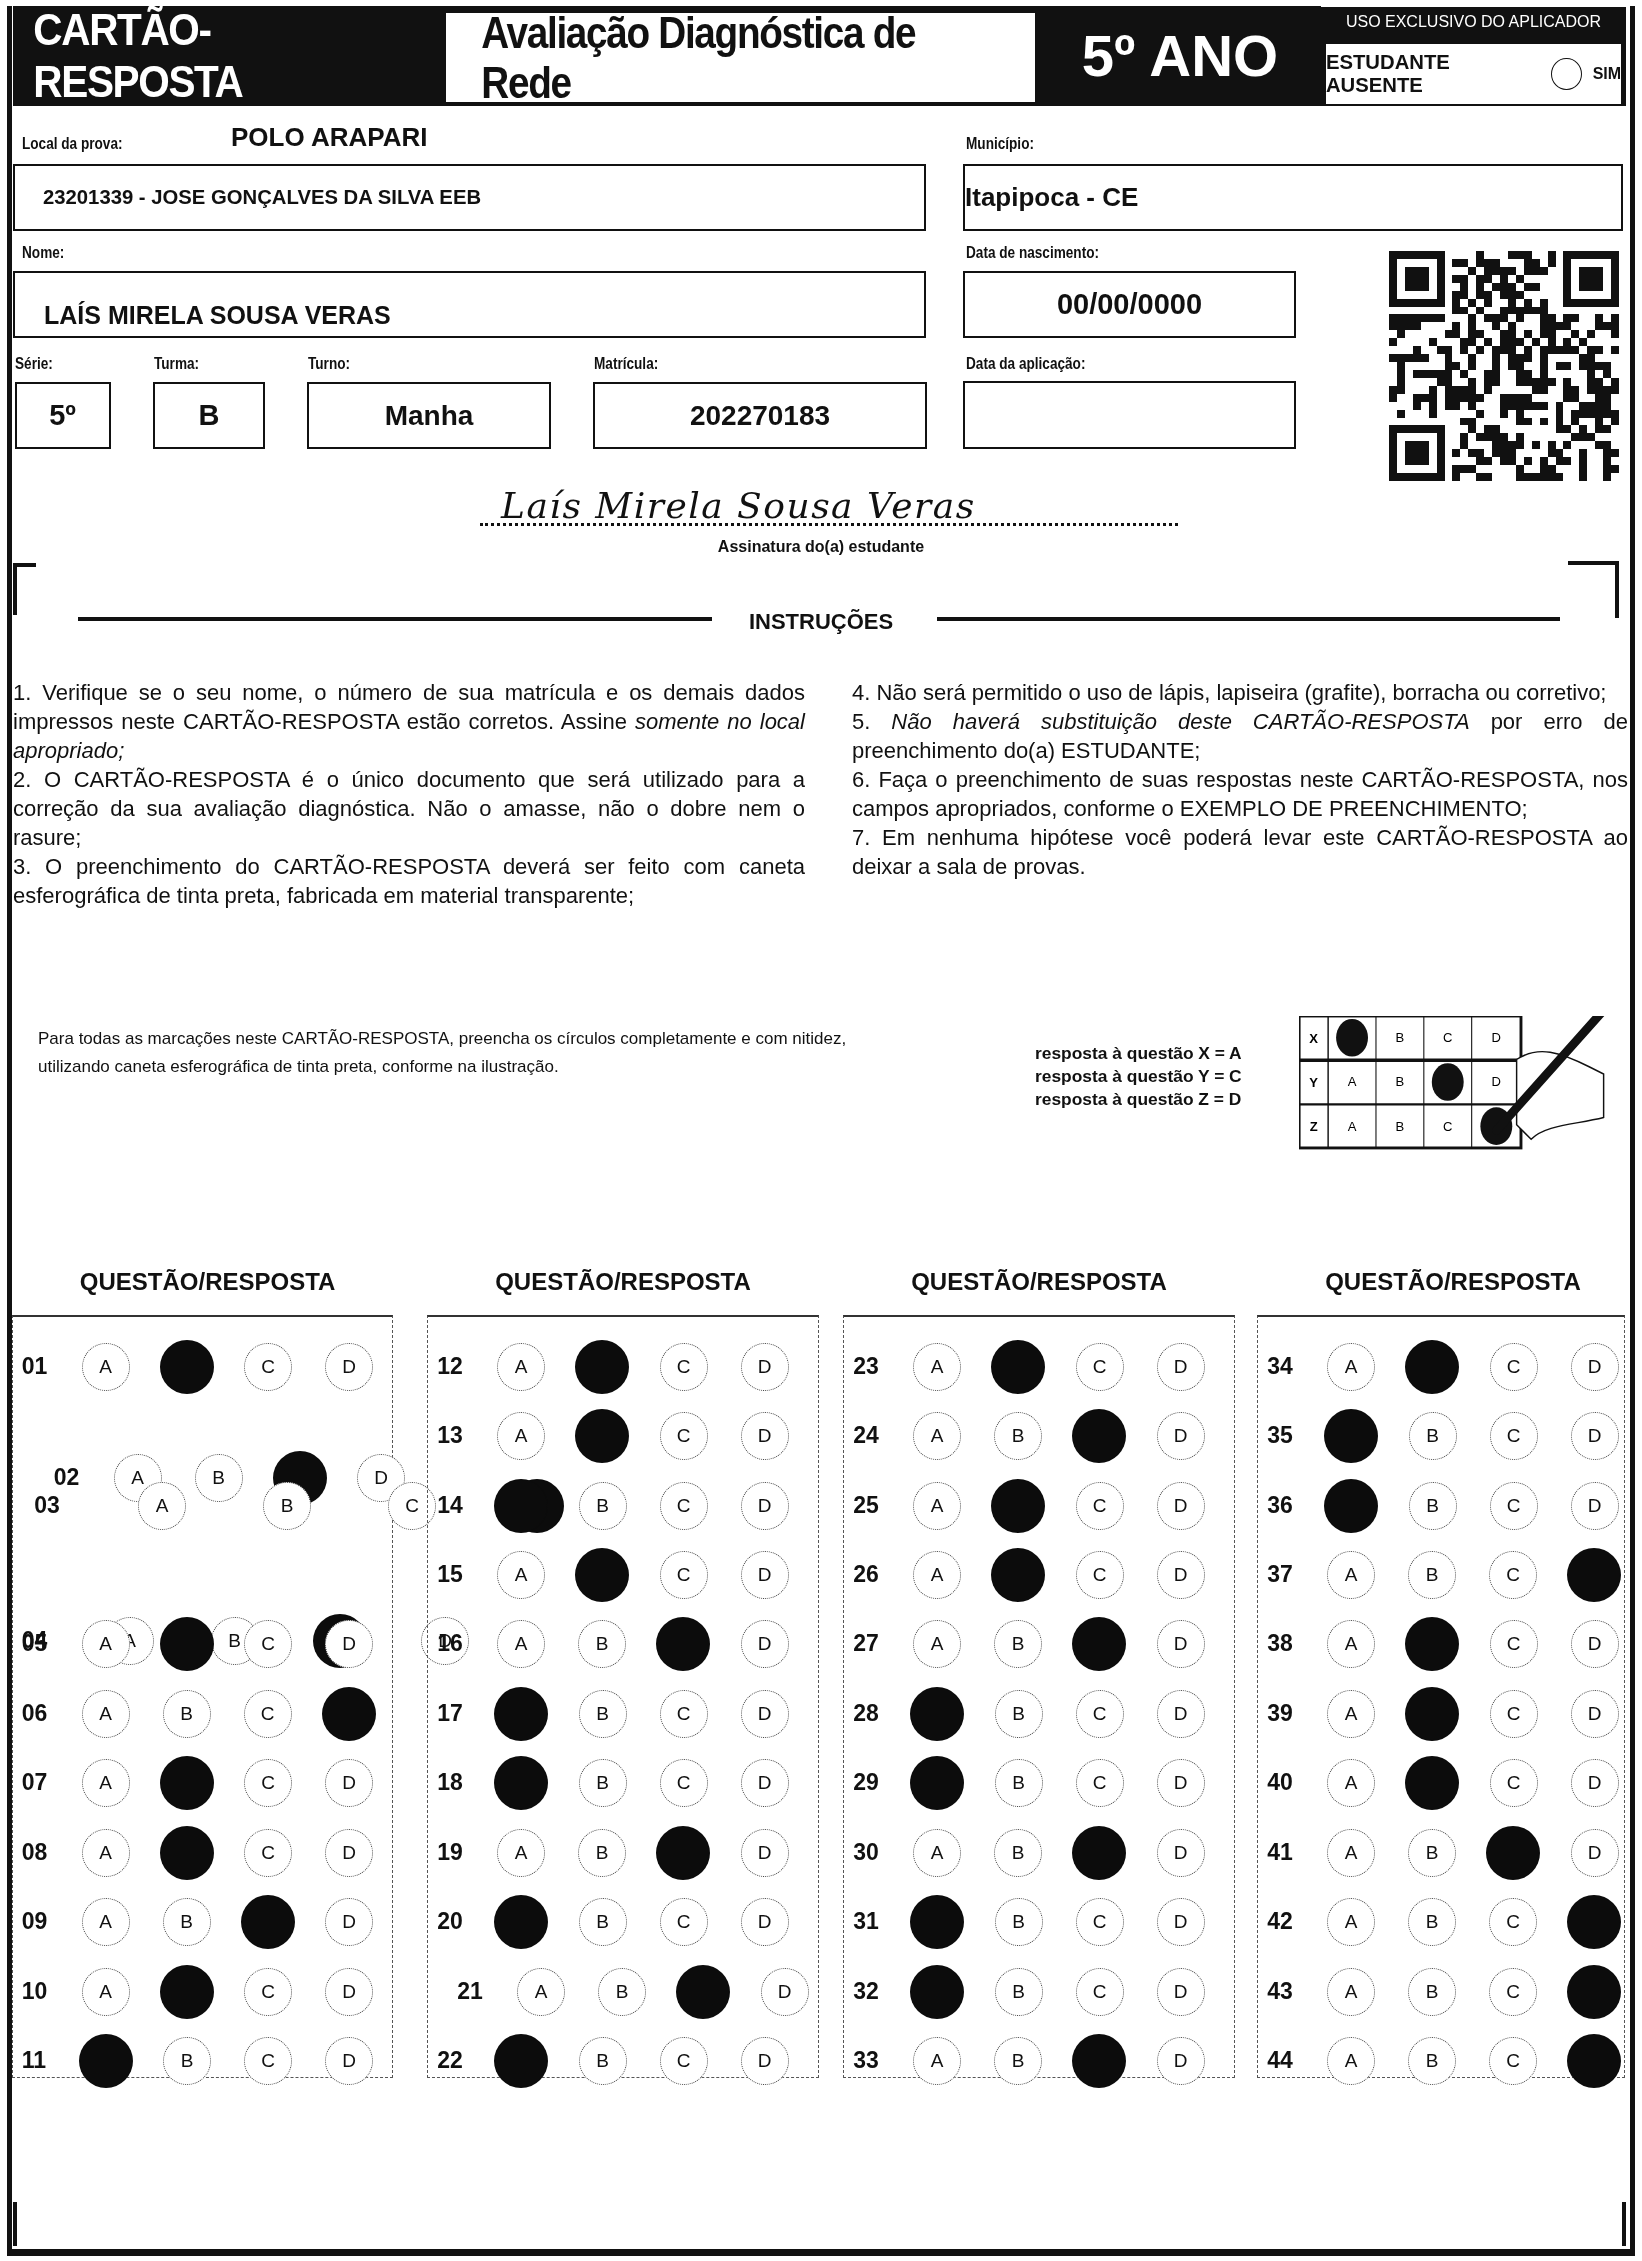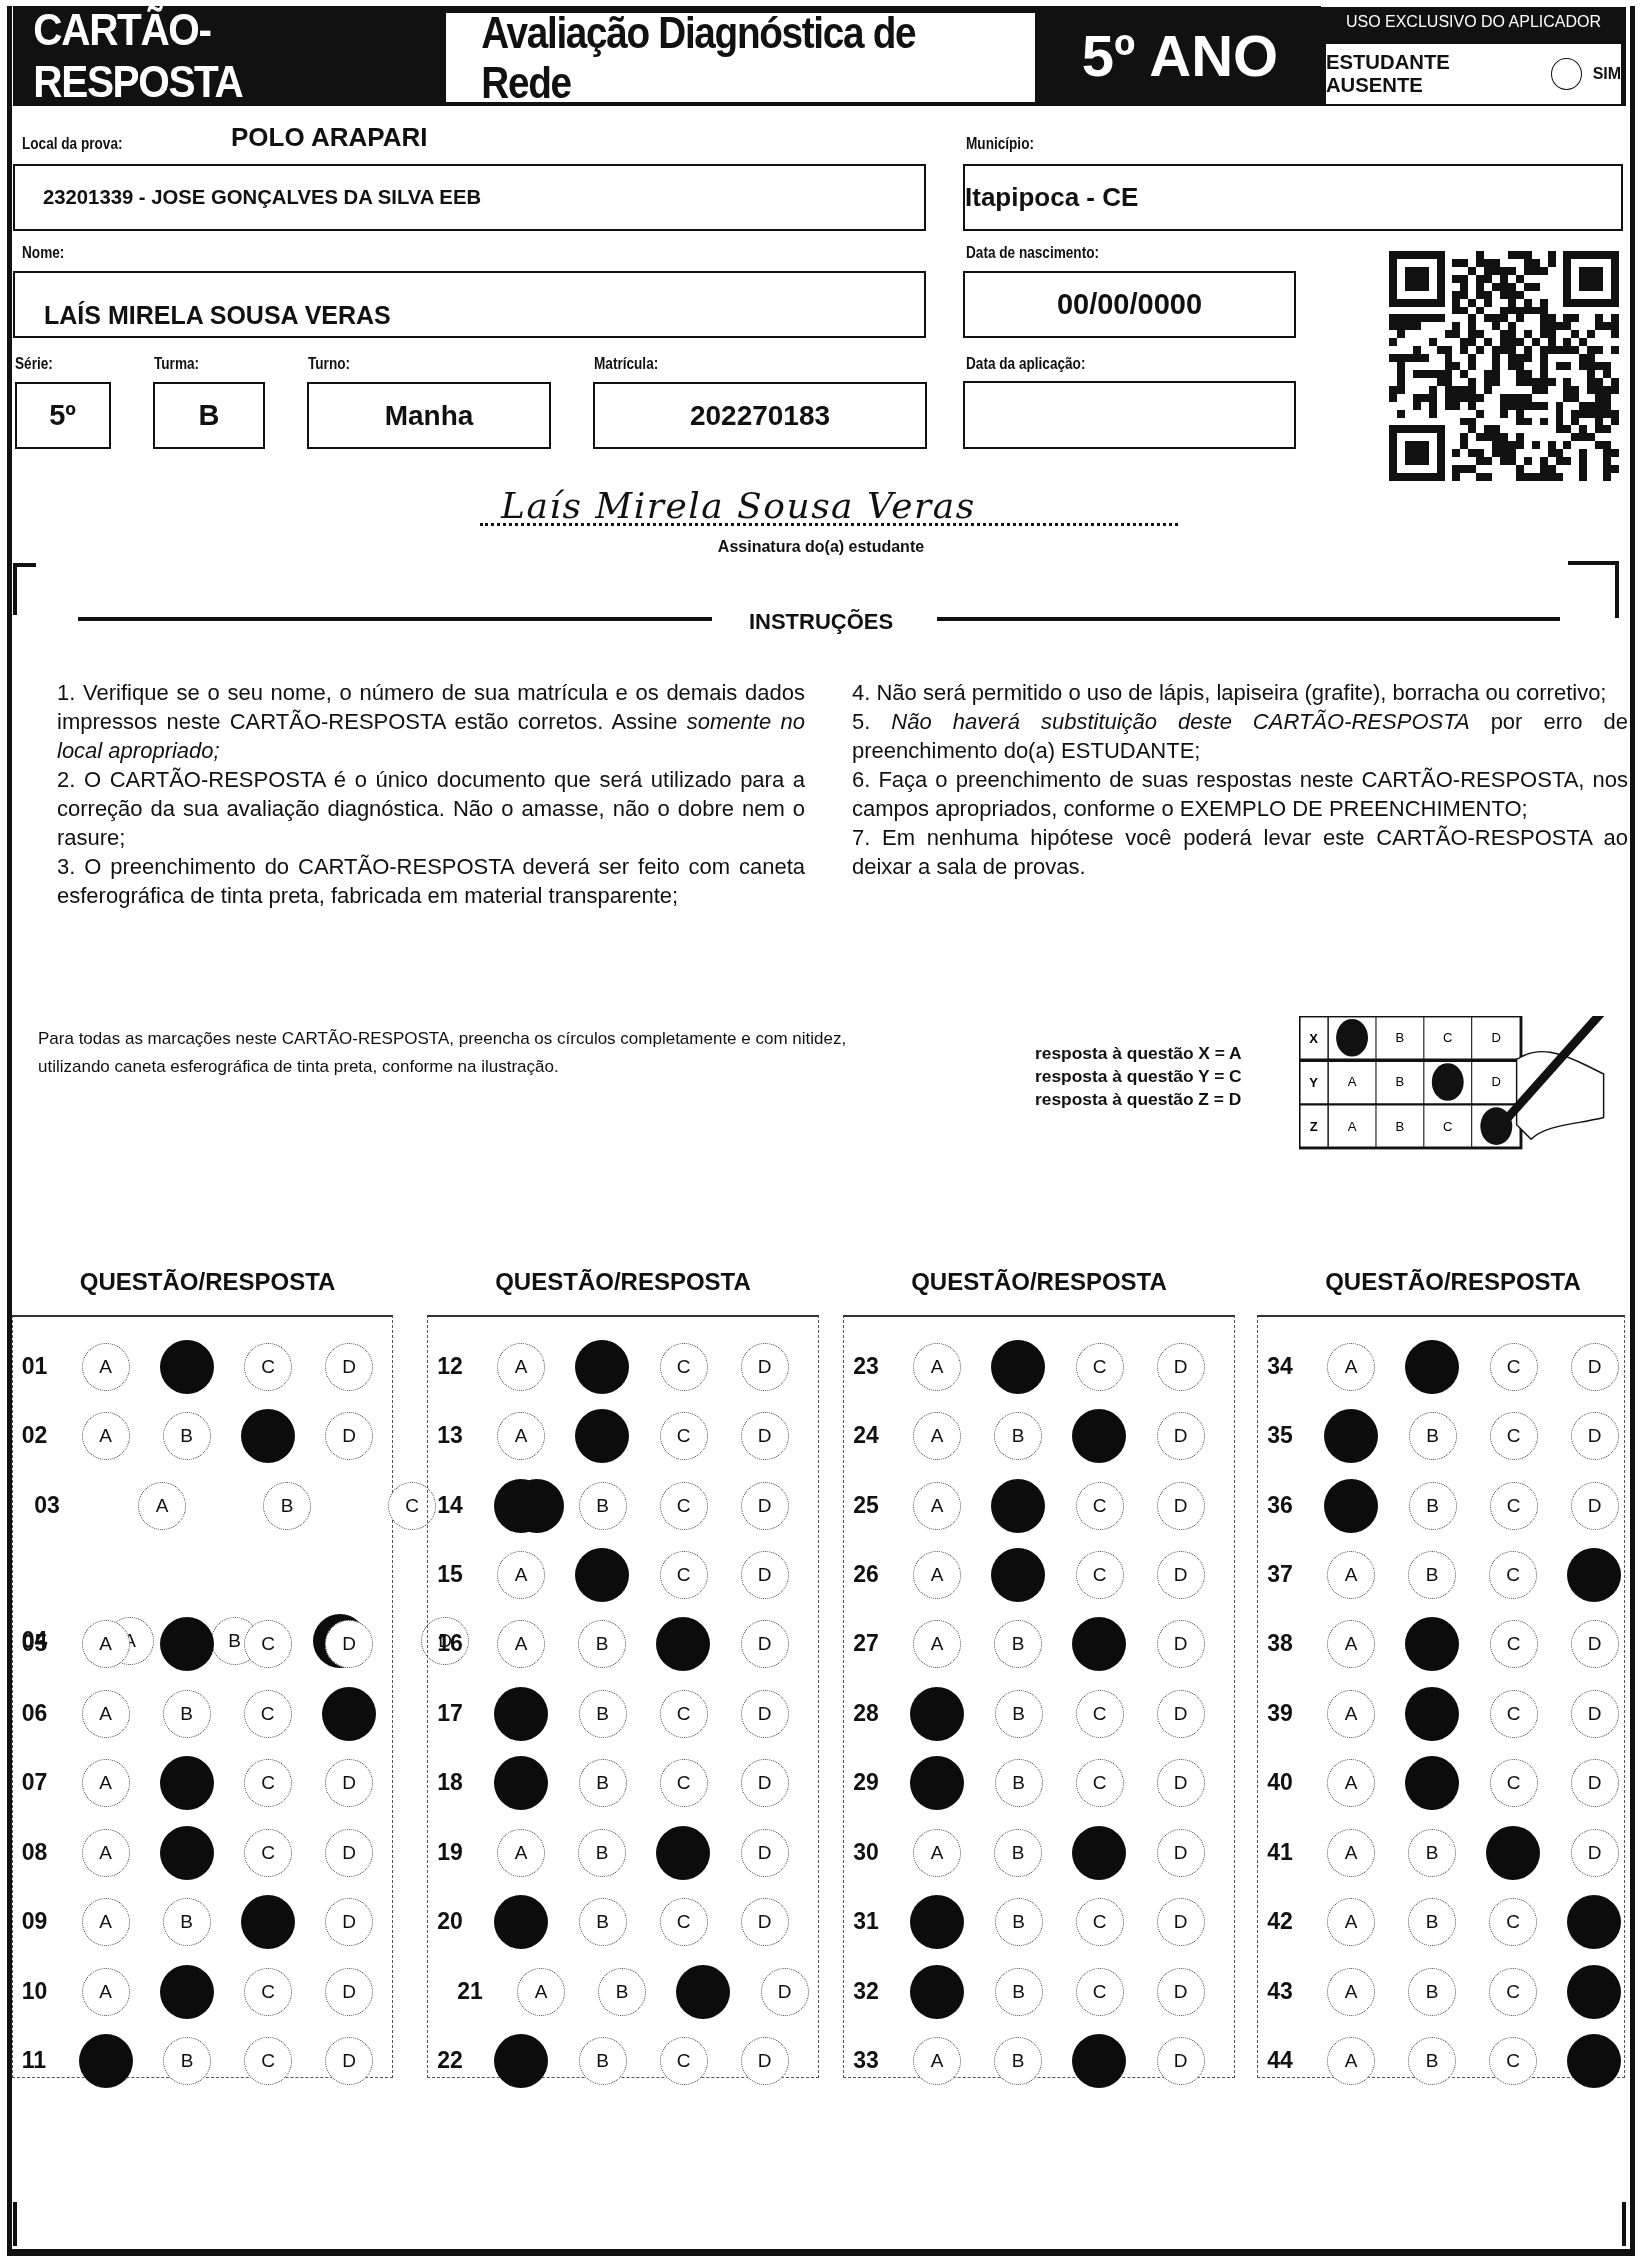--- a/index.html
+++ b/index.html
@@ -469,21 +469,21 @@
 
 <div class="corner" style="left:13px;top:563px;width:23px;height:4.4px;"></div>
 <div class="corner" style="left:13px;top:563px;width:4.4px;height:52px;"></div>
 <div class="corner" style="left:1568px;top:561px;width:51px;height:4.4px;"></div>
 <div class="corner" style="left:1615px;top:561px;width:4.4px;height:57px;"></div>
 
 <div class="instr-rule" style="left:78px;width:634px;"></div>
 <div class="instr-title">INSTRUÇÕES</div>
 <div class="instr-rule" style="left:937px;width:623px;"></div>
 
-<div class="instr-col" style="left:13px;padding-left:44px;">
+<div class="instr-col" style="left:13px;">
   <p><span>1. Verifique se o seu nome, o número de sua matrícula e os demais dados impressos neste CARTÃO-RESPOSTA estão corretos. Assine </span><span class="it">somente no local apropriado;</span></p>
   <p>2. O CARTÃO-RESPOSTA é o único documento que será utilizado para a correção da sua avaliação diagnóstica. Não o amasse, não o dobre nem o rasure;</p>
   <p>3. O preenchimento do CARTÃO-RESPOSTA deverá ser feito com caneta esferográfica de tinta preta, fabricada em material transparente;</p>
 </div>
 <div class="instr-col" style="left:852px;width:776px;">
   <p>4. Não será permitido o uso de lápis, lapiseira (grafite), borracha ou corretivo;</p>
   <p><span>5. </span><span class="it">Não haverá substituição deste CARTÃO-RESPOSTA</span><span> por erro de preenchimento do(a) ESTUDANTE;</span></p>
   <p>6. Faça o preenchimento de suas respostas neste CARTÃO-RESPOSTA, nos campos apropriados, conforme o EXEMPLO DE PREENCHIMENTO;</p>
   <p>7. Em nenhuma hipótese você poderá levar este CARTÃO-RESPOSTA ao deixar a sala de provas.</p>
 </div>
@@ -526,21 +526,21 @@
 <div id="answers">
     <div class="q-head" style="left: 11.6px;">QUESTÃO/RESPOSTA</div>
     <div class="q-box" style="left: 11.6px; width: 381px;"></div>
     <div class="q-row" style="left: 11.6px; top: 1341px;">
       <div class="q-num">01</div>
       <div class="bubble">A</div>
       <div class="bubble filled">B</div>
       <div class="bubble">C</div>
       <div class="bubble">D</div>
     </div>
-    <div class="q-row" style="left: 11.6px; top: 1410px;">
+    <div class="q-row" style="left: 11.6px; top: 1452px; padding-left: 32px;">
       <div class="q-num">02</div>
       <div class="bubble">A</div>
       <div class="bubble">B</div>
       <div class="bubble filled">C</div>
       <div class="bubble">D</div>
     </div>
     <div class="q-row" style="left: 24px; top: 1480px; gap: 44px;">
       <div class="q-num">03</div>
       <div class="bubble">A</div>
       <div class="bubble">B</div>

